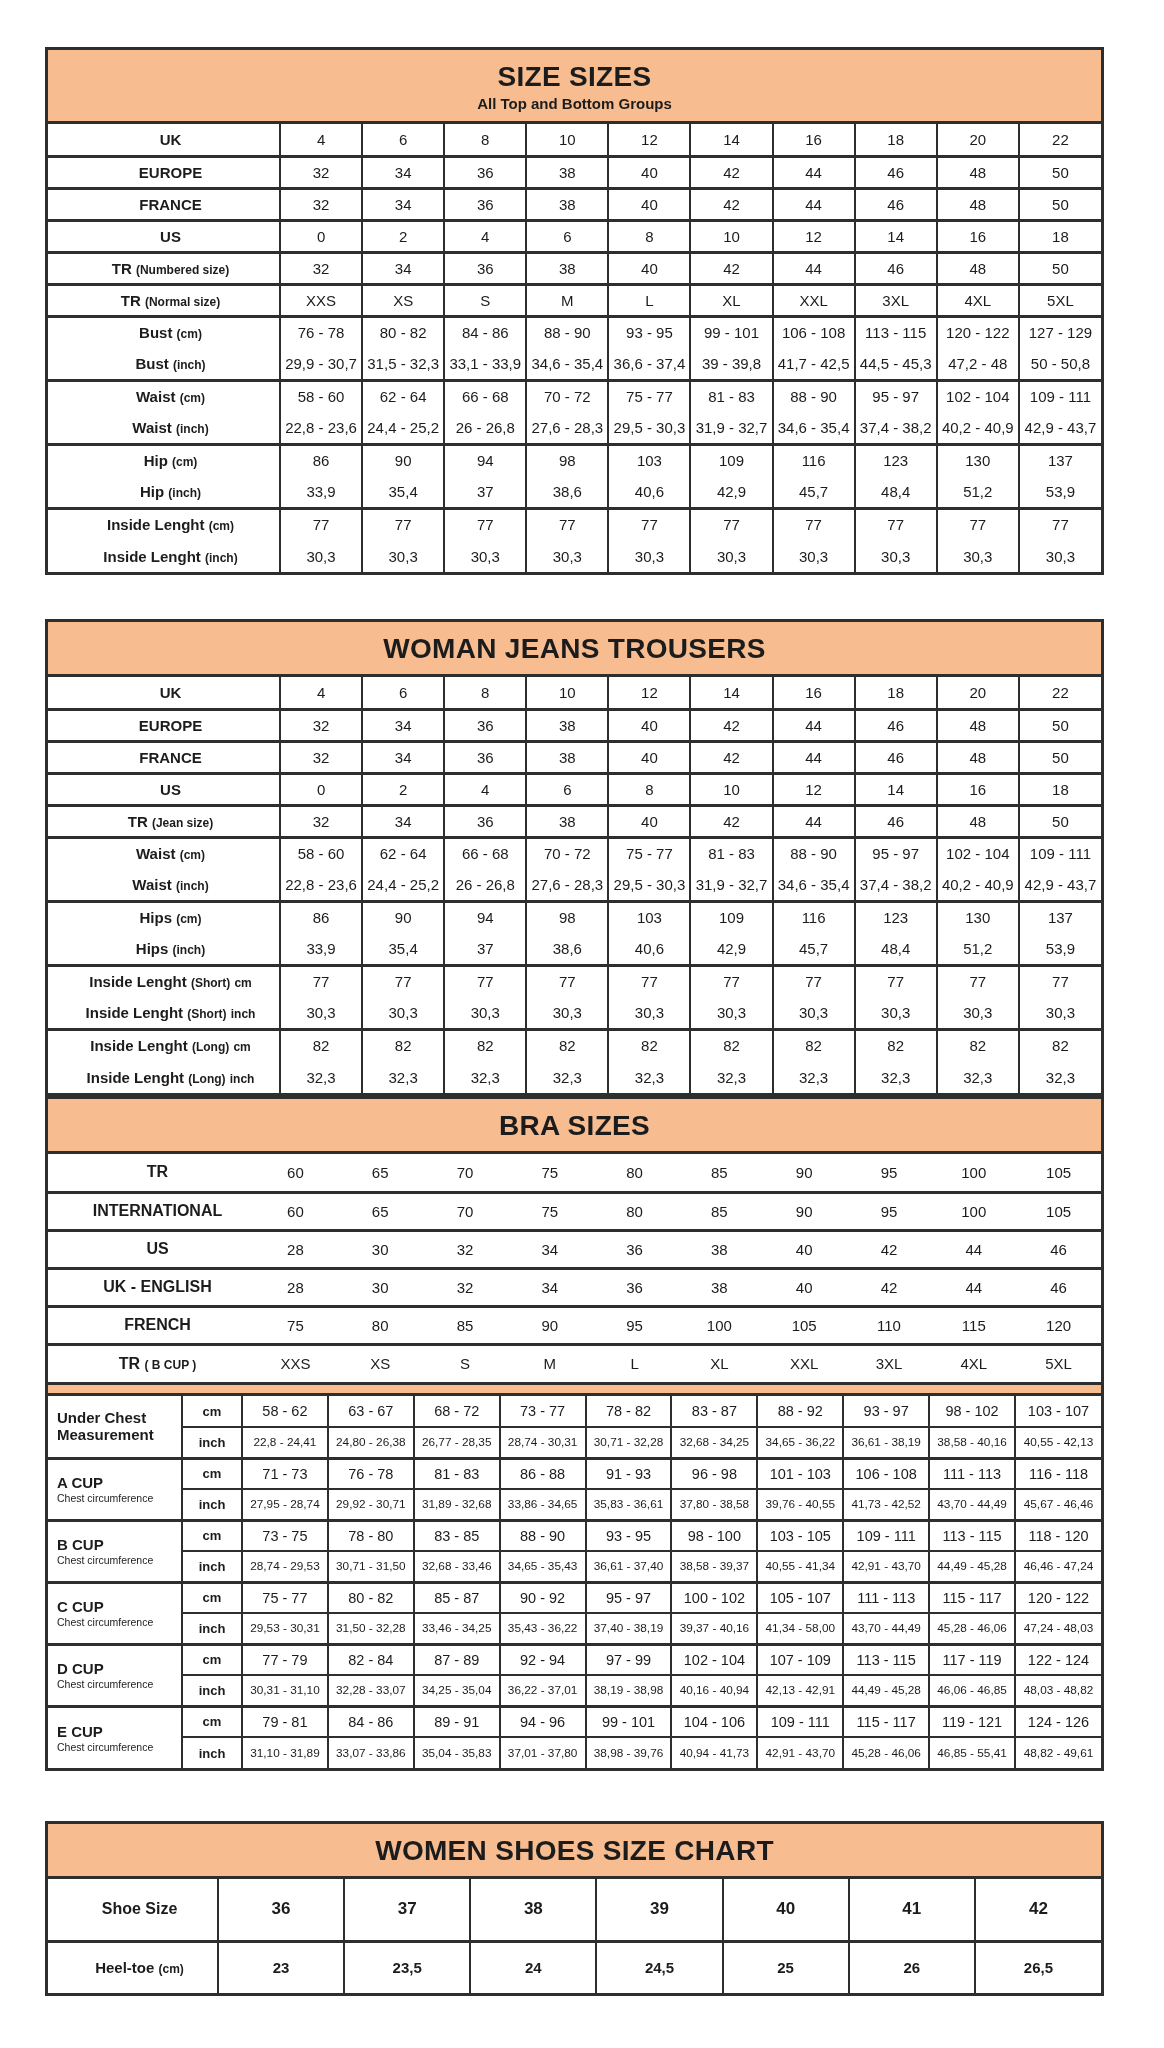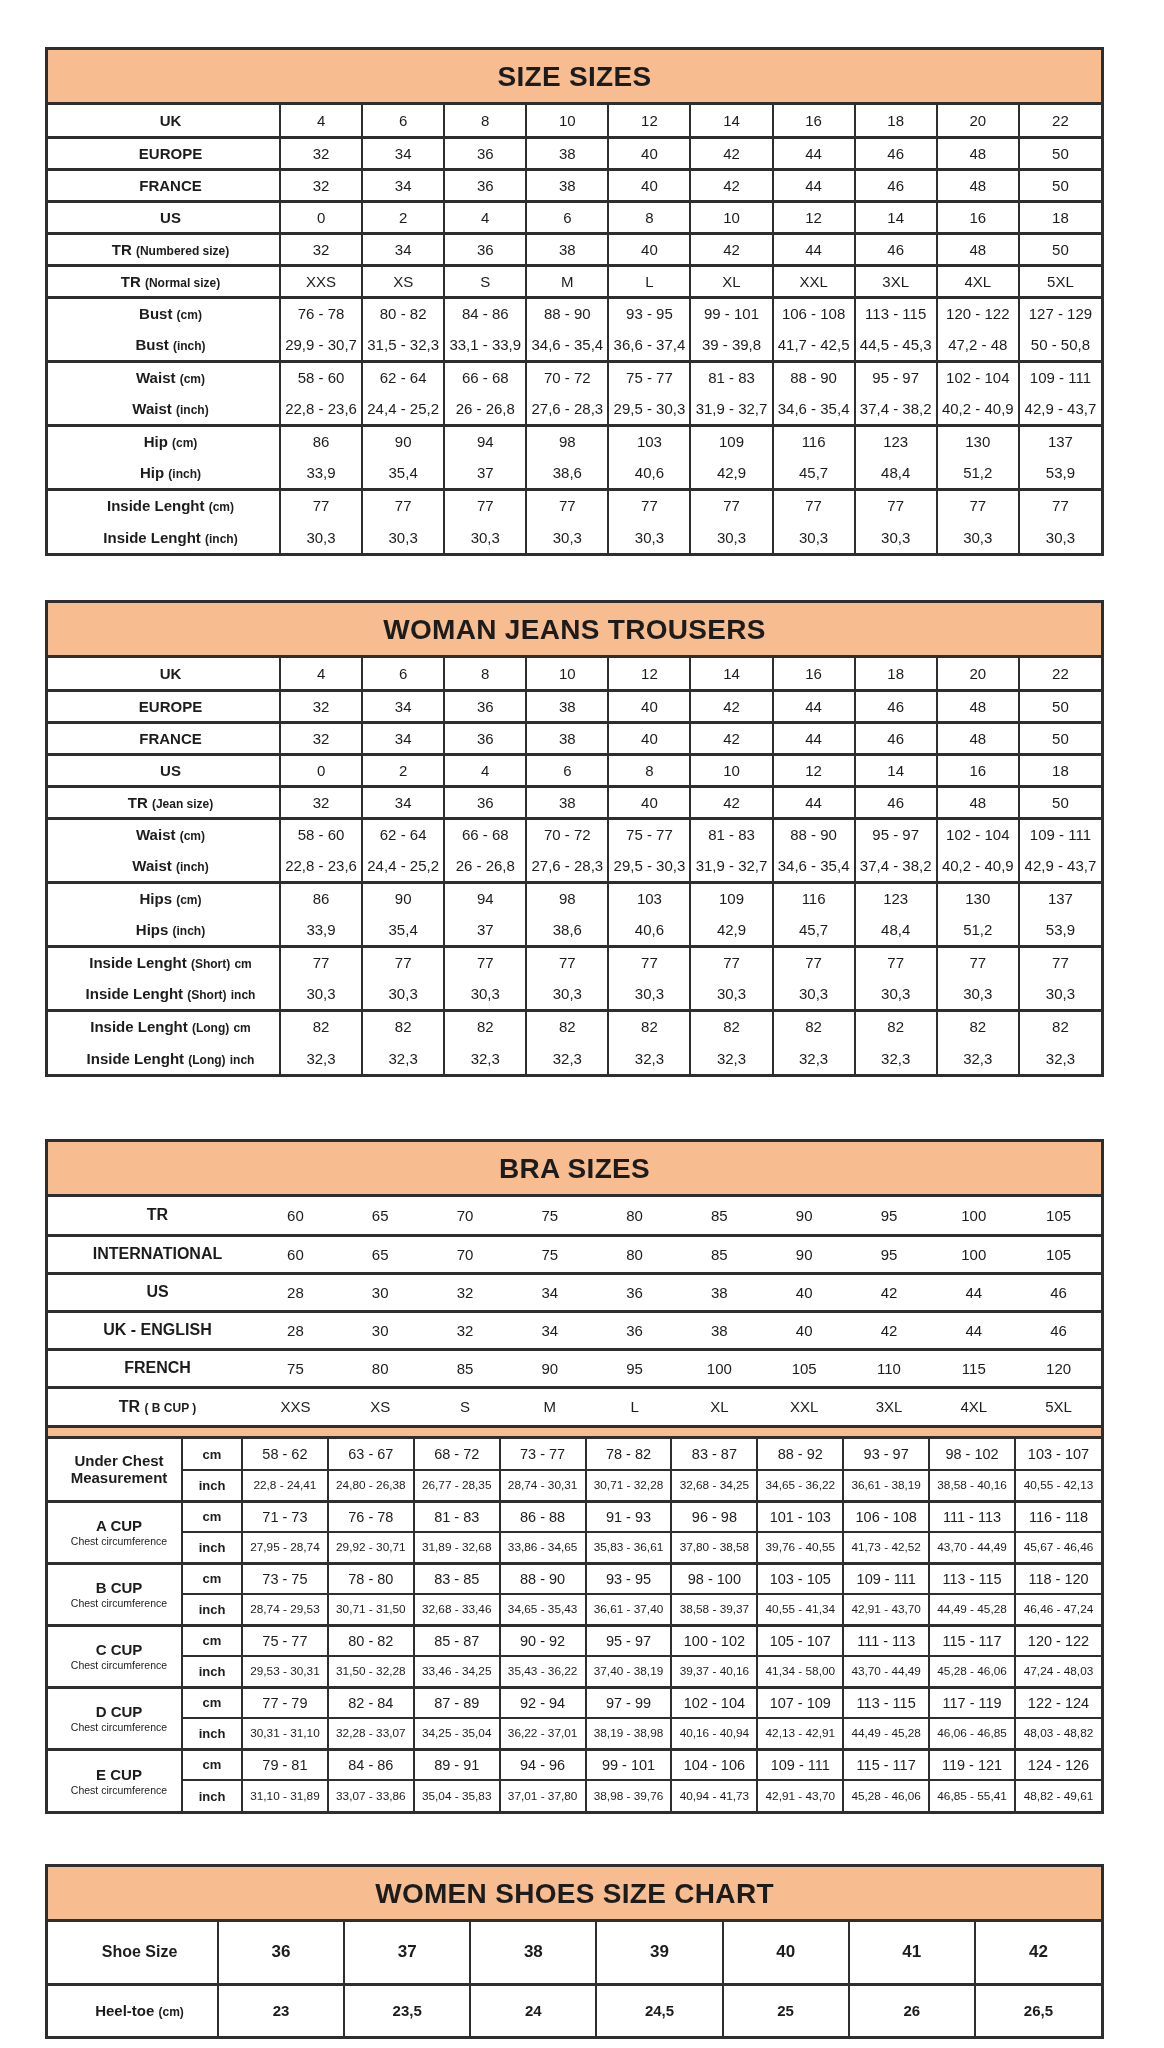--- a/index.html
+++ b/index.html
@@ -9,21 +9,21 @@
     font-family: "Liberation Sans", sans-serif;
     color: #1c1c1c;
   }
   .tables-root { padding: 47px 60px 0 45px; }
 
   .size-table {
     border: 3px solid #2e2e2e;
     background: #ffffff;
   }
   [data-name="woman-jeans-trousers-table"] { margin-top: 44px; }
-  [data-name="bra-sizes-table"]            { margin-top: 62px; }
+  [data-name="bra-sizes-table"]            { }
   [data-name="women-shoes-table"]          { margin-top: 50px; }
 
   .band {
     background: #f7bd90;
     text-align: center;
     padding: 11px 0 9px;
     border-bottom: 3px solid #2e2e2e;
   }
   .band-title { font-size: 28px; font-weight: bold; letter-spacing: .3px; }
   .band-sub   { font-size: 15px; font-weight: bold; margin-top: 2px; }
@@ -42,21 +42,21 @@
   .paren  { font-size: 12px; font-weight: bold; }
   .vs     { font-size: 12.3px; }
 
   
   .kind-bra-top td { border-left: none; height: 38px; }
   .kind-bra-top .rlabel { font-size: 16px; }
 
   
   .kind-cup td { height: 31px; }
   .kind-cup tr.sub td { border-top: 2px solid #2e2e2e; }
-  .kind-cup .glabel { text-align: center; padding-left: 9px; }
+  .kind-cup .glabel { text-align: left; padding-left: 9px; }
   .gl-main { font-weight: bold; font-size: 15px; line-height: 1.15; white-space: normal; }
   .gl-sub  { font-size: 10.5px; margin-top: 1px; }
   .kind-cup .unit { font-weight: bold; font-size: 13px; }
   .kind-cup .v  { font-size: 14.5px; }
   .kind-cup .vs { font-size: 11.8px; }
 
   
   .divider-band {
     height: 14px; background: #f7bd90;
     border-top: 3px solid #2e2e2e; border-bottom: 3px solid #2e2e2e;
@@ -67,20 +67,21 @@
   .kind-shoes .rlabel { font-size: 16px; }
   .kind-shoes tbody:last-of-type td { height: 52px; font-size: 15px; }
 </style>
 </head>
 <body>
 
 <div class="tables-root" id="tables-root" data-name="tables-root">
     <section class="size-table" data-name="woman-sizes-table">
       <div class="band" data-name="woman-sizes-header">
         <div class="band-title" data-name="table-title">SIZE SIZES</div>
+        <div class="band-sub" data-name="table-subtitle">All Top and Bottom Groups</div>
       </div>
       <table class="grid kind-sizes" data-name="woman-sizes-grid">
         <colgroup>
           <col style="width: 232px;">
           <col>
           <col>
           <col>
           <col>
           <col>
           <col>

